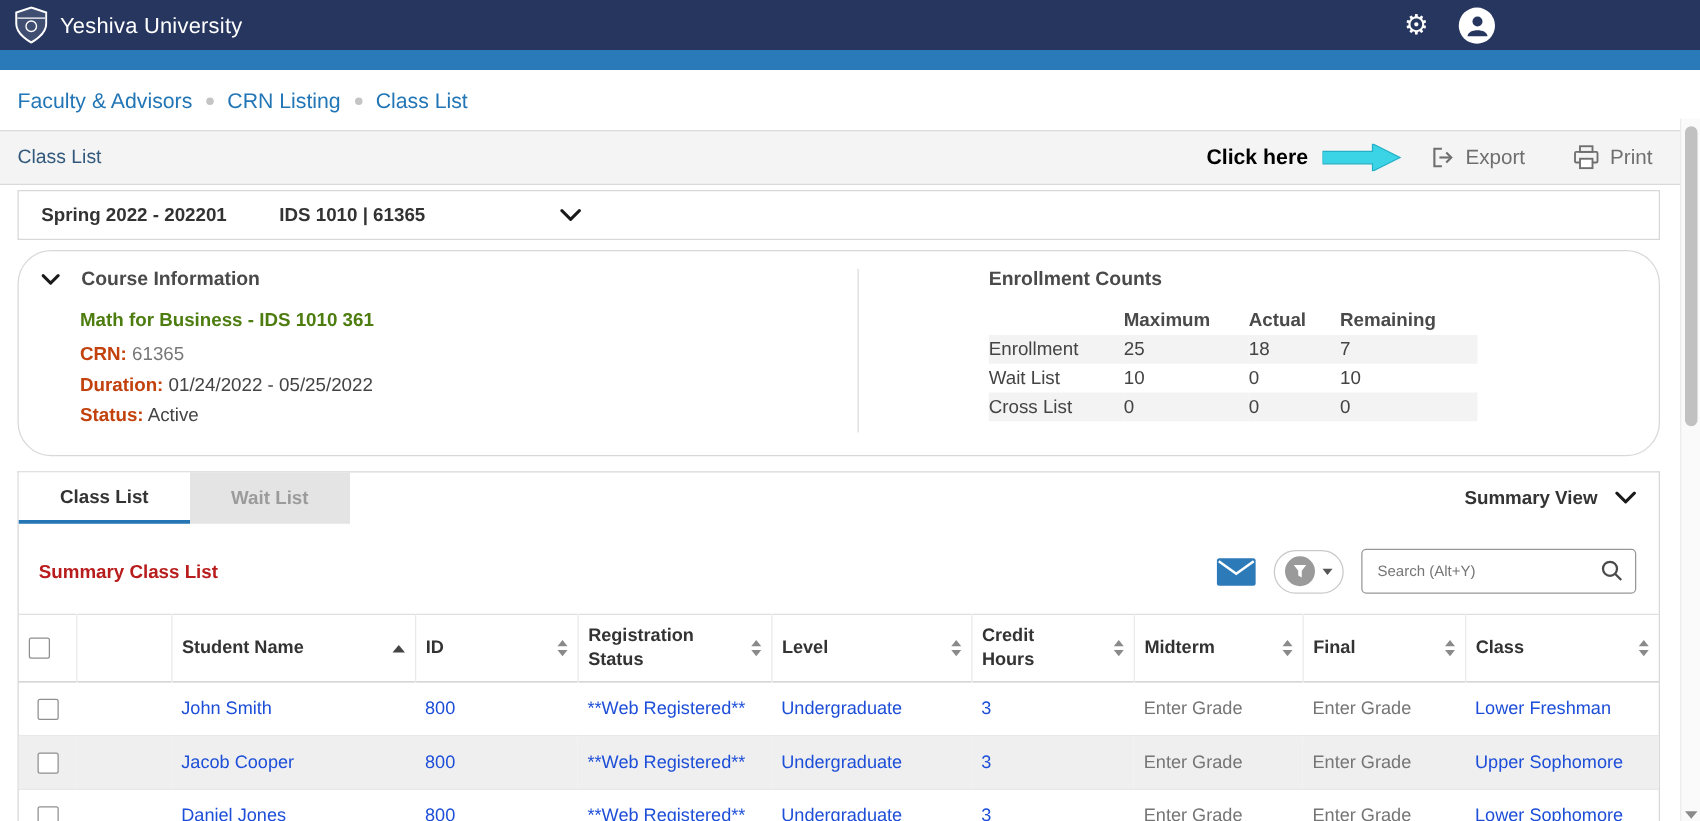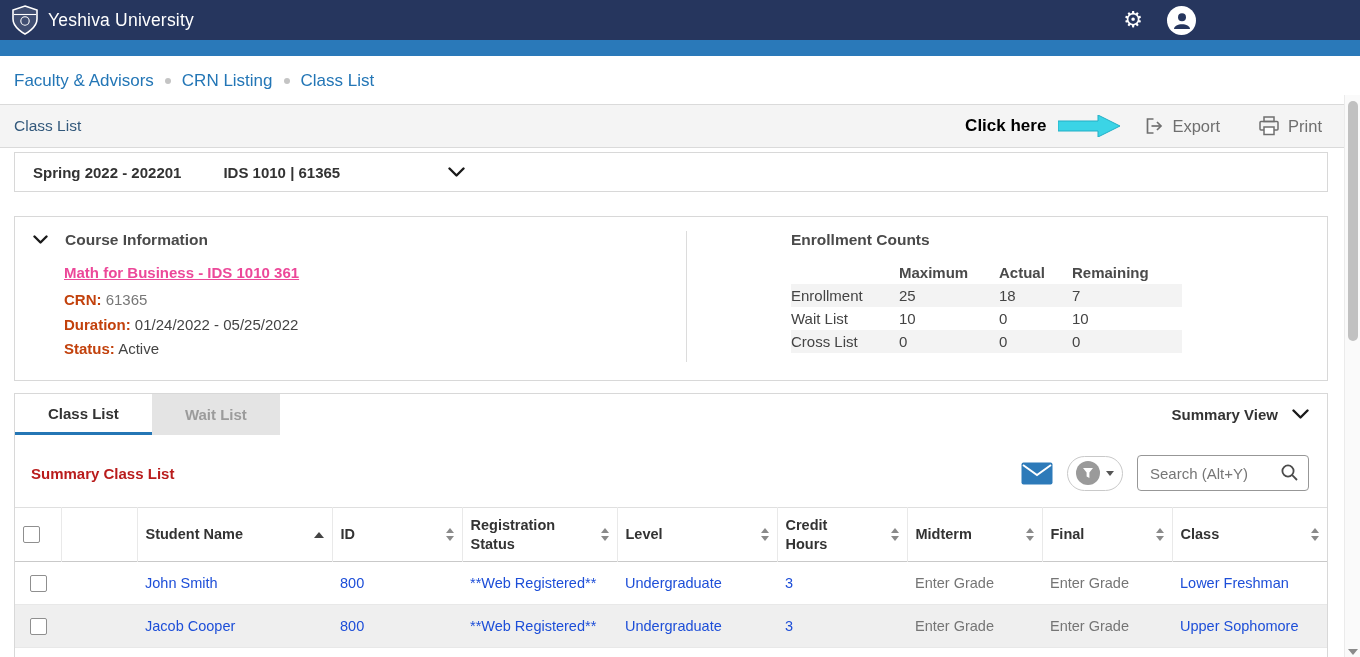--- a/index.html
+++ b/index.html
@@ -46,27 +46,27 @@
   .hdr-btn + .hdr-btn { margin-left: 30px; }
   .hdr-btn:first-of-type { margin-left: 14px; }
 
   
   .card { border: 1px solid #D8D8D8; background: #fff; margin: 0 16px 0 14px; }
   .term-card { margin-top: 4px; height: 40px; display: flex; align-items: center; padding: 0 18px; }
   .term-label { font-weight: 700; font-size: 15px; color: #333; text-align: right; }
   .course-label { font-weight: 700; font-size: 15px; color: #333; margin-left: 42px; }
   .term-chevron { margin-left: 108px; cursor: pointer; display: flex; align-items: center; }
 
-  .course-card { margin-top: 24px; display: flex; padding: 14px 0 18px; }
+  .course-card { margin-top: 8px; display: flex; padding: 14px 0 18px; border-radius: 27px; }
   .course-left { width: 671px; padding-left: 18px; }
   .course-head { display: flex; align-items: center; gap: 17px; cursor: default; }
   .collapse-chevron { cursor: pointer; display: flex; }
   .section-heading { font-weight: 700; font-size: 15.5px; color: #4A4A4A; }
   .course-details { margin: 12px 0 0 31px; font-size: 15px; line-height: 1.65; }
-  .course-title { font-weight: 700; color: #ec4899; margin-bottom: 2px; text-decoration: underline; }
+  .course-title { font-weight: 700; color: #4d7c0f; margin-bottom: 2px; }
   .detail-label { font-weight: 700; color: #c2410c; }
   .detail-value { color: #444; }
   .detail-value.muted { color: #777; }
 
   .course-right { border-left: 1px solid #DCDCDC; padding-left: 104px; flex: 1; }
   .enroll-table { border-collapse: collapse; font-size: 15px; color: #444; margin-top: 12px; }
   .enroll-table th { font-weight: 700; color: #4A4A4A; text-align: left; padding: 3px 0; }
   .enroll-table td { padding: 3px 0; }
   .enroll-table .c0 { width: 108px; }
   .enroll-table .c1 { width: 100px; }
@@ -87,22 +87,22 @@
   .toolbar-title { font-weight: 700; font-size: 15px; color: #b91c1c; }
   .toolbar-right { margin-left: auto; display: flex; align-items: center; gap: 14px; }
   .email-btn { background: none; border: none; cursor: pointer; display: flex; }
   .filter-pill { width: 56px; height: 35px; border: 1px solid #C9C9C9; border-radius: 18px; background: #fff;
                  display: flex; align-items: center; justify-content: center; gap: 6px; cursor: pointer; }
   .filter-circle { width: 24px; height: 24px; border-radius: 50%; background: #9A9A9A;
                    display: flex; align-items: center; justify-content: center; }
   .caret-down-sm { width: 0; height: 0; border-left: 4.5px solid transparent; border-right: 4.5px solid transparent;
                    border-top: 5.5px solid #555; }
   .search-wrap { position: relative; }
-  .search-input { width: 172px; height: 36px; border: 1px solid #979797; border-radius: 4px;
-                  padding: 0 36px 0 12px; font-size: 15px; font-family: inherit; color: #333; }
+  .search-input { width: 220px; height: 36px; border: 1px solid #979797; border-radius: 4px;
+                  padding: 0 36px 0 12px; font-size: 12px; font-family: inherit; color: #333; }
   .search-input::placeholder { color: #767676; }
   .search-icon { position: absolute; right: 10px; top: 8px; cursor: pointer; }
 
   
   .data-table { width: 100%; border-collapse: collapse; table-layout: fixed; }
   .data-table thead tr { height: 54px; border-top: 1px solid #DFDFDF; border-bottom: 1px solid #C9C9C9; }
   .data-table th { font-size: 14.5px; font-weight: 700; color: #333; text-align: left; padding: 0 8px;
                    border-left: 1px solid #E9E9E9; cursor: pointer; }
   .data-table th.no-sep { border-left: none; }
   .th-inner { display: flex; align-items: center; justify-content: space-between; gap: 6px; }

